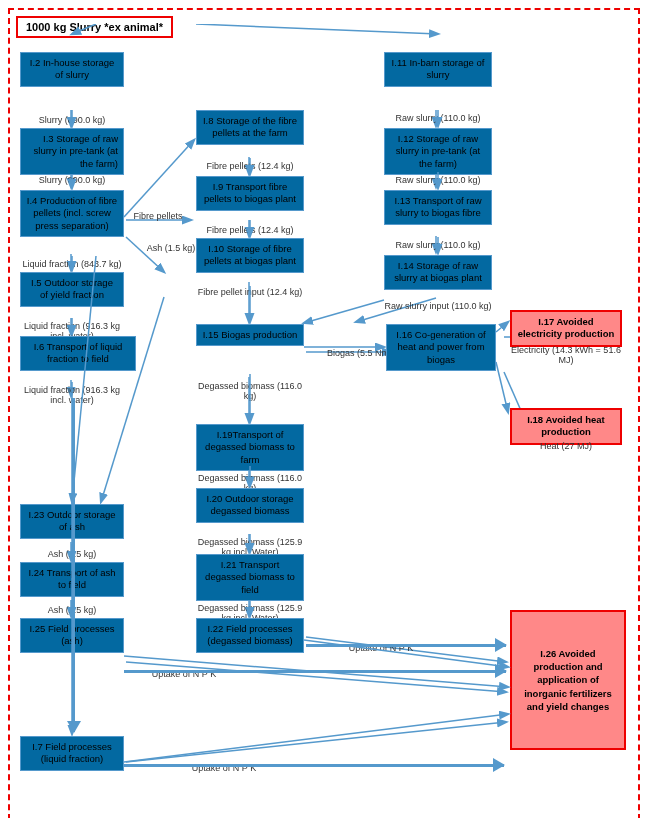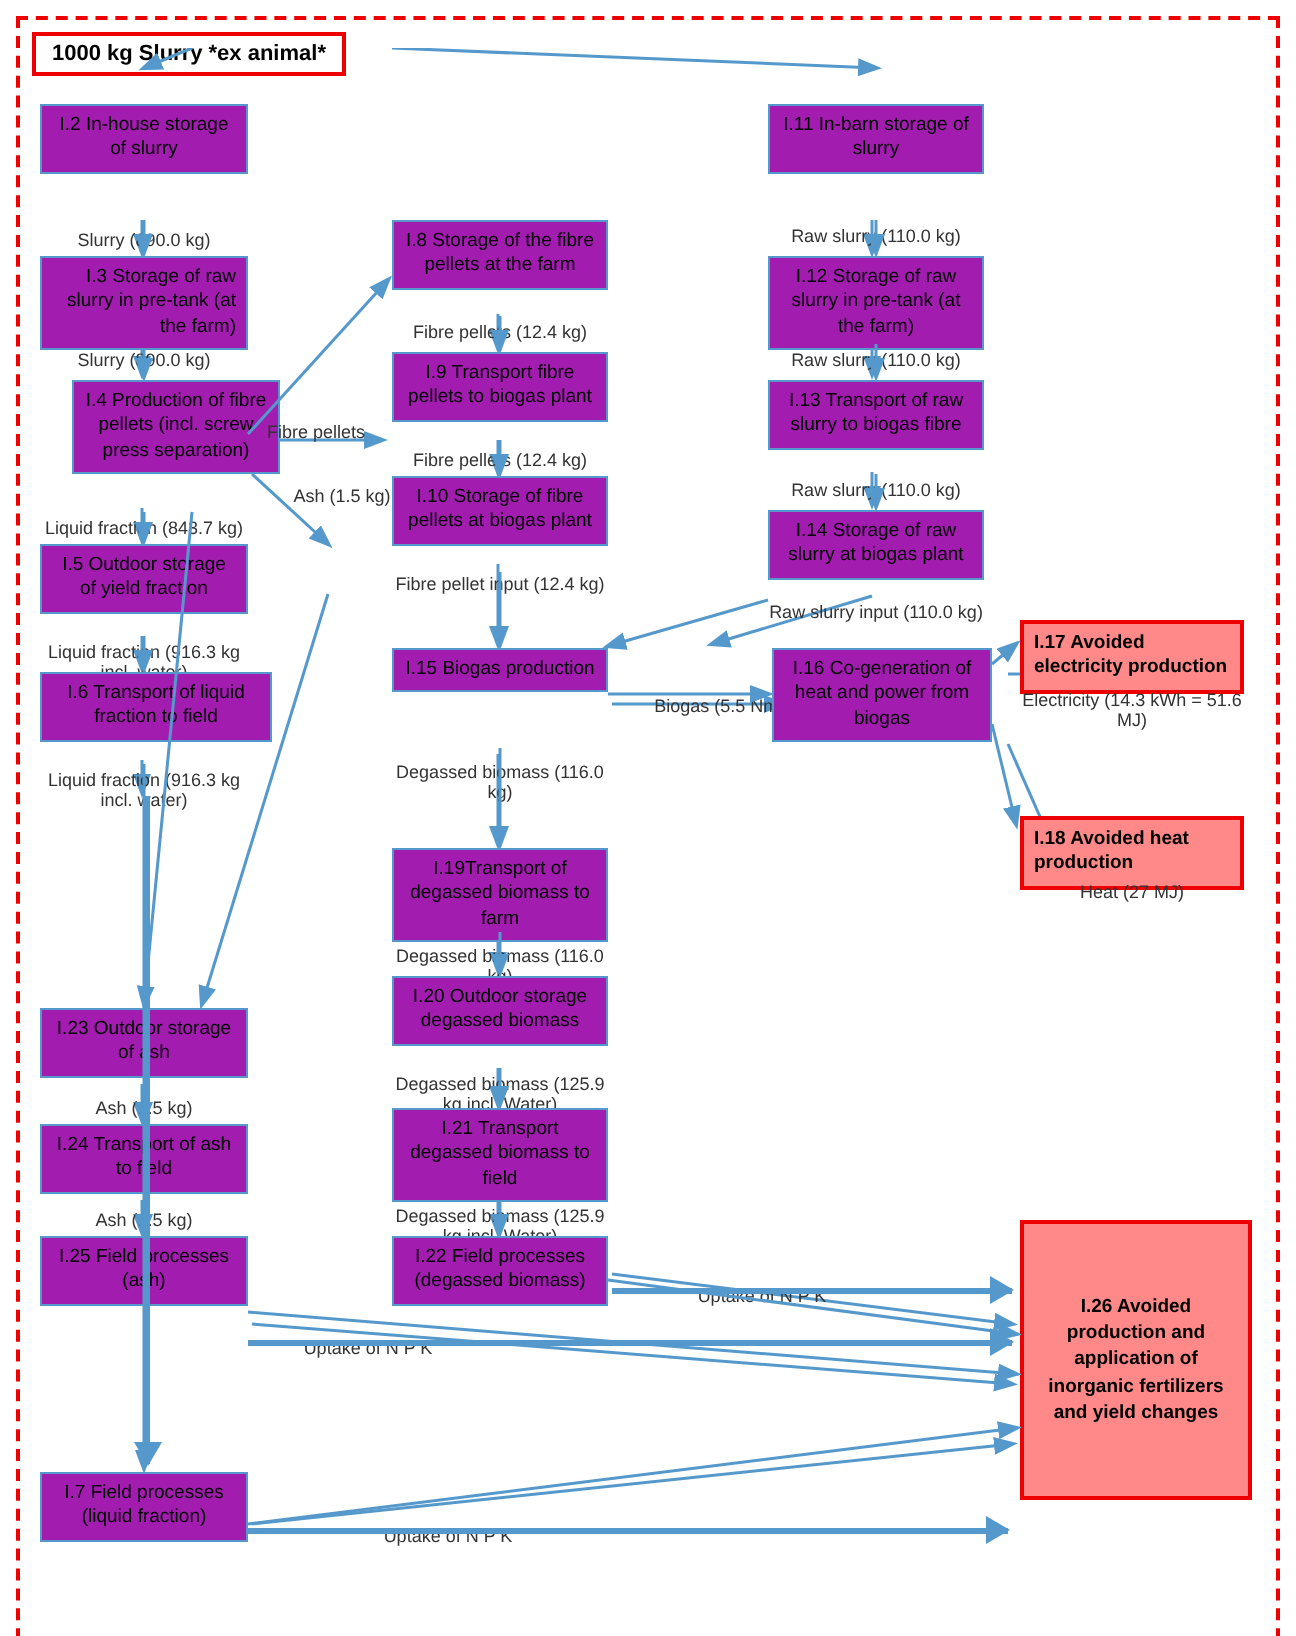--- a/index.html
+++ b/index.html
@@ -22,32 +22,32 @@
       background: #fff;
       padding: 3px 8px;
       font-weight: bold;
       font-size: 11px;
       display: inline-block;
       position: relative;
       margin-bottom: 4px;
     }
     .blue-box {
       border: 1.5px solid #5599cc;
-      background: #a21caf;
+      background: #0369a1;
       padding: 4px 5px;
       font-size: 9.5px;
       text-align: center;
       line-height: 1.3;
     }
     .red-box {
       border: 2px solid #e00;
       background: #f88;
       padding: 4px 5px;
       font-size: 9.5px;
-      text-align: left;
+      text-align: center;
       font-weight: bold;
       line-height: 1.3;
     }
     .red-box-large {
       border: 2px solid #e00;
       background: #f88;
       padding: 6px 8px;
       font-size: 9.5px;
       text-align: center;
       font-weight: bold;
@@ -148,21 +148,21 @@
     </div>
 
     <div class="blue-box" style="position:absolute;left:4px;top:86px;width:104px;text-align:right;">
       <span>I.3 Storage of raw slurry in pre-tank (at the farm)</span>
     </div>
 
     <div class="flow-label" style="position:absolute;left:4px;top:132px;width:104px;">
       <span>Slurry (890.0 kg)</span>
     </div>
 
-    <div class="blue-box" style="position:absolute;left:4px;top:148px;width:104px;margin-left:16px;">
+    <div class="blue-box" style="position:absolute;left:4px;top:148px;width:104px;">
       <span>I.4 Production of fibre pellets (incl. screw press separation)</span>
     </div>
 
     <div class="flow-label" style="position:absolute;left:112px;top:168px;width:60px;">
       <span>Fibre pellets</span>
     </div>
 
     <div class="flow-label" style="position:absolute;left:130px;top:200px;width:50px;">
       <span>Ash (1.5 kg)</span>
     </div>

